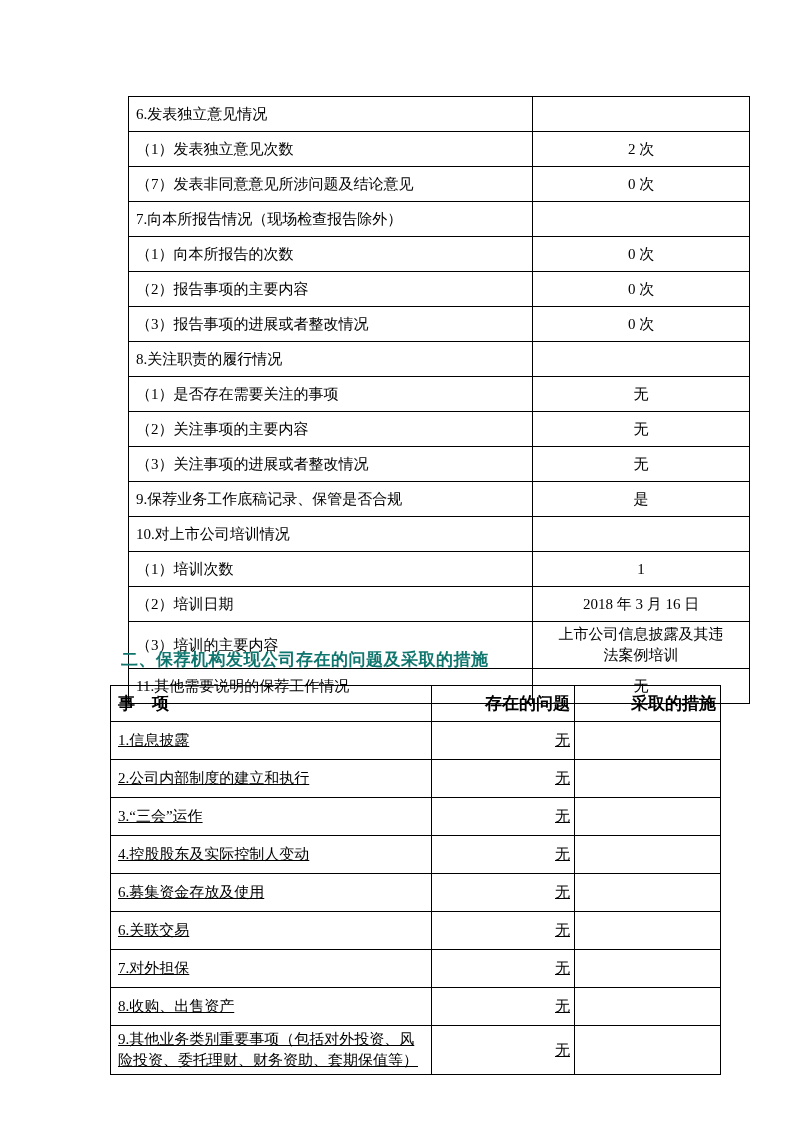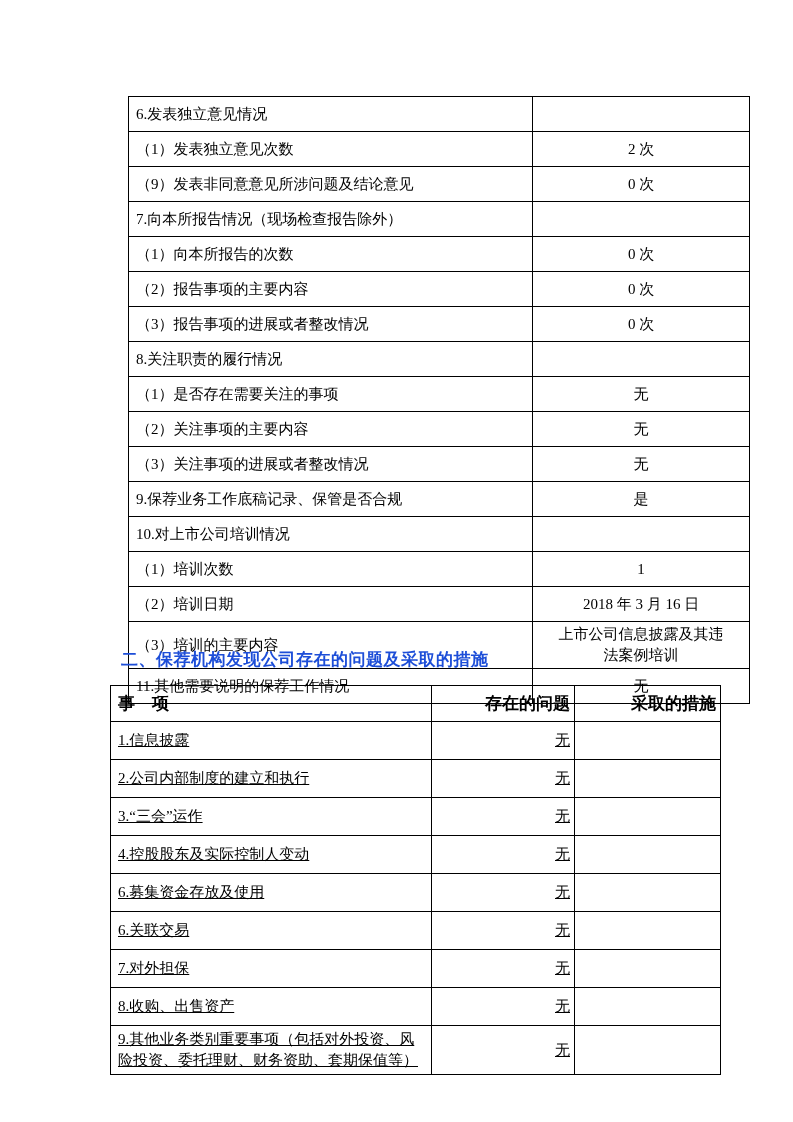--- a/index.html
+++ b/index.html
@@ -50,21 +50,21 @@
   
   .section-heading {
     position: absolute;
     left: 121px;
     top: 648px;
     margin: 0;
     font-family: "Liberation Sans", "DejaVu Sans", sans-serif;
     font-weight: bold;
     font-size: 17px;
     letter-spacing: 0.5px;
-    color: #1d4ed8;
+    color: #0f766e;
     white-space: nowrap;
   }
   
   .t2 {
     position: absolute;
     left: 110px;
     top: 685px;
     width: 578px;
   }
   .t2 th {
@@ -102,21 +102,21 @@
     <tbody>
       <tr>
         <td class="label">6.发表独立意见情况</td>
         <td class="value"></td>
       </tr>
       <tr>
         <td class="label">（1）发表独立意见次数</td>
         <td class="value">2 次</td>
       </tr>
       <tr>
-        <td class="label">（9）发表非同意意见所涉问题及结论意见</td>
+        <td class="label">（7）发表非同意意见所涉问题及结论意见</td>
         <td class="value">0 次</td>
       </tr>
       <tr>
         <td class="label">7.向本所报告情况（现场检查报告除外）</td>
         <td class="value"></td>
       </tr>
       <tr>
         <td class="label">（1）向本所报告的次数</td>
         <td class="value">0 次</td>
       </tr>

